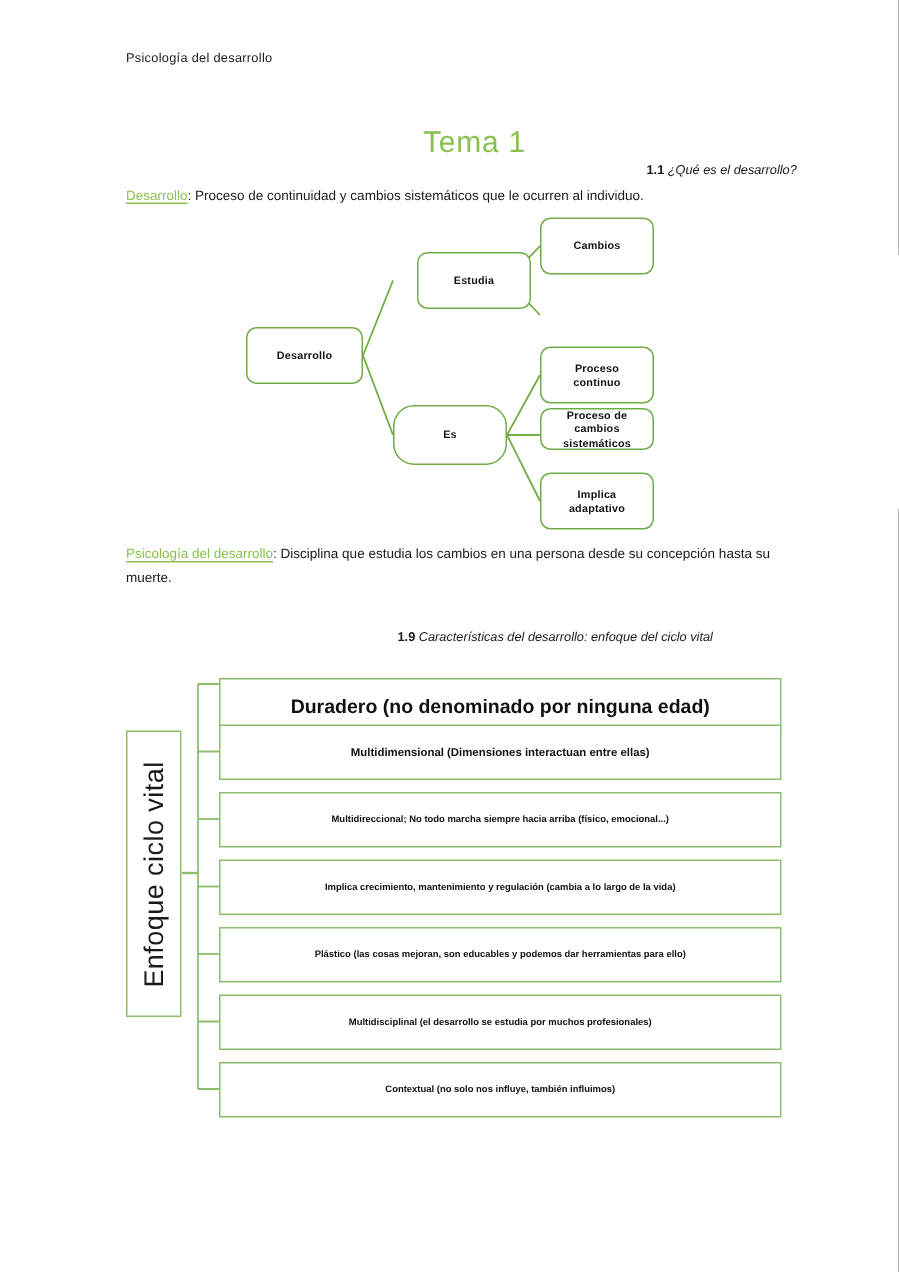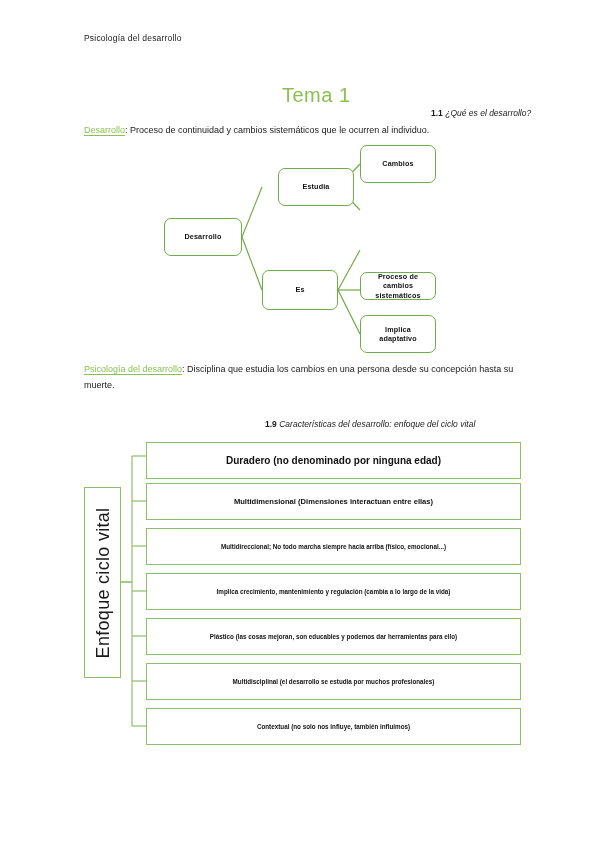--- a/index.html
+++ b/index.html
@@ -164,25 +164,26 @@
 
       <path d="M 188 148 L 210 148" stroke="#71ac47" stroke-width="1.2" fill="none"></path>
 
       <path d="M 188 148 L 210 192" stroke="#71ac47" stroke-width="1.2" fill="none"></path>
     </svg>
 
     <div class="d1box" style="left:14px; top:76px; width:78px; height:38px;">Desarrollo</div>
 
     <div class="d1box" style="left:128px; top:26px; width:76px; height:38px;">Estudia</div>
 
-    <div class="d1box" style="left:112px; top:128px; width:76px; height:40px;">Es</div>
+    <div class="d1box" style="left:112px; top:128px; width:76px; height:40px;border-radius:14px;">Es</div>
 
     <div class="d1box" style="left:210px; top:3px; width:76px; height:38px;">Cambios</div>
 
 
+    <div class="d1box" style="left:210px; top:89px; width:76px; height:38px;">Proceso continuo</div>
 
     <div class="d1box" style="left:210px; top:130px; width:76px; height:28px;text-align:center;">Proceso de cambios sistemáticos</div>
 
     <div class="d1box" style="left:210px; top:173px; width:76px; height:38px;">Implica adaptativo</div>
   </div>
 
   <div class="para" id="para-psicologia">
     <span class="term">Psicología del desarrollo</span><span>: Disciplina que estudia los cambios en una persona desde su concepción hasta su muerte.</span>
   </div>
 
@@ -204,21 +205,21 @@
       <path d="M 48 155 L 62 155" stroke="#8cbf6b" stroke-width="1.2" fill="none"></path>
       <path d="M 48 200 L 62 200" stroke="#8cbf6b" stroke-width="1.2" fill="none"></path>
       <path d="M 48 245 L 62 245" stroke="#8cbf6b" stroke-width="1.2" fill="none"></path>
       <path d="M 48 290 L 62 290" stroke="#8cbf6b" stroke-width="1.2" fill="none"></path>
     </svg>
 
     <div class="vbox">
       <span class="vbox-label">Enfoque ciclo vital</span>
     </div>
 
-    <div class="d2box" style="top:6px;  font-size:10px;">Duradero (no denominado por ninguna edad)</div>
+    <div class="d2box" style="top:16px;  font-size:13px;">Duradero (no denominado por ninguna edad)</div>
     <div class="d2box" style="top:47px; font-size:7.6px;">Multidimensional (Dimensiones interactuan entre ellas)</div>
     <div class="d2box" style="top:92px; font-size:6.3px;">Multidireccional; No todo marcha siempre hacia arriba (físico, emocional...)</div>
     <div class="d2box" style="top:137px; font-size:6.3px;">Implica crecimiento, mantenimiento y regulación (cambia a lo largo de la vida)</div>
     <div class="d2box" style="top:182px; font-size:6.3px;">Plástico (las cosas mejoran, son educables y podemos dar herramientas para ello)</div>
     <div class="d2box" style="top:227px; font-size:6.3px;">Multidisciplinal (el desarrollo se estudia por muchos profesionales)</div>
     <div class="d2box" style="top:272px; font-size:6.3px;">Contextual (no solo nos influye, también influimos)</div>
   </div>
 
 </div>
 

